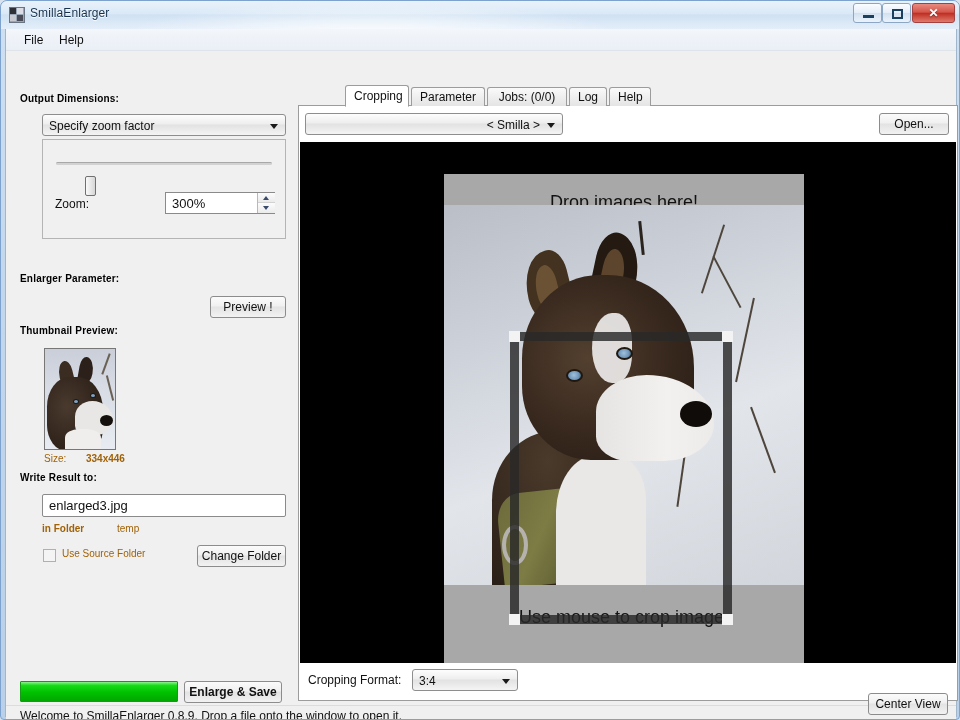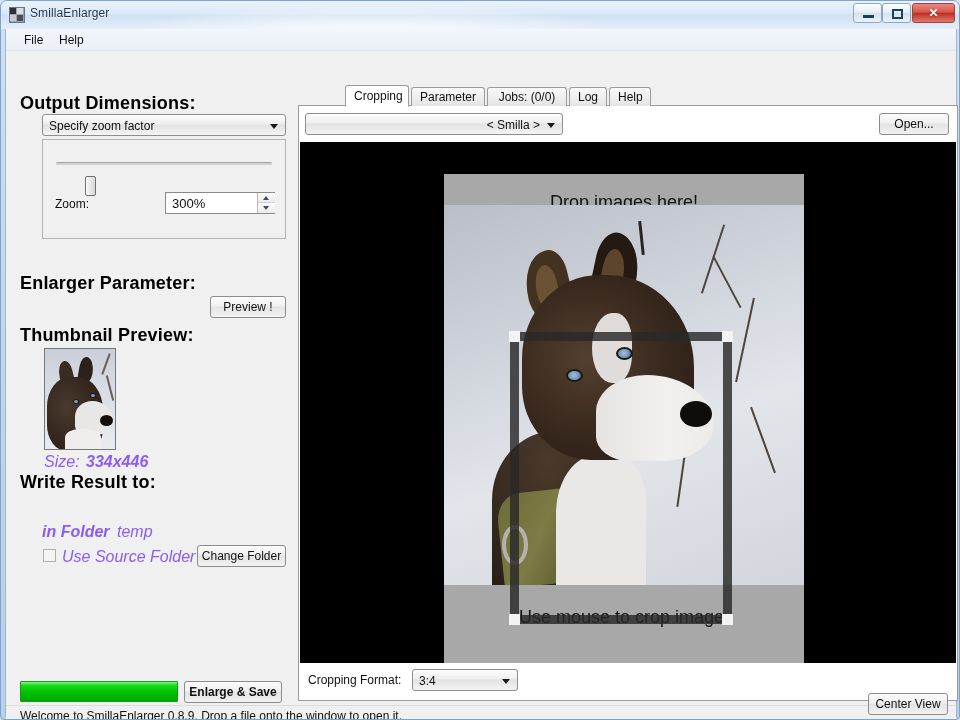--- a/index.html
+++ b/index.html
@@ -85,21 +85,21 @@
     position: absolute; top: 3px; height: 17px; line-height: 17px;
     font-size: 12px; color: #101010; padding: 0 6px; cursor: default;
   }
   #menu-file { left: 12px; }
   #menu-help { left: 47px; }
 
   
   #left-panel { position: absolute; left: 0; top: 22px; width: 286px; height: 625px; }
 
   .section-head {
-    position: absolute; font-size: 18px; font-weight: bold; color: #000;
+    position: absolute; font-size: 10px; font-weight: bold; color: #000;
     letter-spacing: 0.2px; white-space: nowrap;
   }
 
   .combo {
     position: absolute; height: 22px;
     border: 1px solid #8e8e8e;
     border-radius: 3px;
     background: linear-gradient(to bottom, #fdfdfd 0%, #eeeeee 45%, #e2e2e2 50%, #f4f4f4 100%);
     font-size: 12px; color: #111;
     cursor: default;
@@ -177,21 +177,21 @@
   #thumb-img .ear1 { position:absolute; left: 14px; top: 12px; width: 14px; height: 26px; background:#3a2c21; border-radius: 60% 40% 10% 40%; transform: rotate(-14deg); }
   #thumb-img .ear2 { position:absolute; left: 34px; top: 8px; width: 14px; height: 26px; background:#2b201a; border-radius: 40% 60% 40% 10%; transform: rotate(10deg); }
   #thumb-img .snout { position:absolute; left: 30px; top: 52px; width: 38px; height: 34px; background:#e9e7e5; border-radius: 50% 60% 50% 30%; }
   #thumb-img .nose { position:absolute; left: 55px; top: 66px; width: 13px; height: 11px; background:#140f0c; border-radius: 50%; }
   #thumb-img .eye { position:absolute; width: 6px; height: 5px; background:#7fa2c4; border-radius: 50%; border: 1px solid #1b1712; }
   #thumb-img .eye.l { left: 28px; top: 50px; }
   #thumb-img .eye.r { left: 45px; top: 44px; }
   #thumb-img .chest { position:absolute; left: 20px; top: 80px; width: 36px; height: 22px; background:#efeeec; border-radius: 40% 40% 10% 10%; }
   #thumb-img .twig { position:absolute; background:#6a6054; }
 
-  .statlabel { position: absolute; font-size: 16px; color: #8b5cf6; white-space: nowrap; font-style: italic; }
+  .statlabel { position: absolute; font-size: 10px; color: #a16207; white-space: nowrap; }
   .statbold { font-weight: bold; }
 
   #filename-input {
     position: absolute; left: 36px; top: 443px; width: 244px; height: 23px;
     border: 1px solid #8a8a8a; background: #fff; border-radius: 2px;
   }
   #filename-text { position: absolute; left: 6px; top: 3px; font-size: 13px; color: #111; line-height: 16px; }
 
   #chk-source {
     position: absolute; left: 37px; top: 498px; width: 13px; height: 13px;
@@ -422,20 +422,23 @@
         <div class="eye l"></div>
         <div class="eye r"></div>
         <div class="chest"></div>
       </div>
 
       <div class="statlabel" style="left:38px; top:402px;">Size:</div>
       <div class="statlabel statbold" style="left:80px; top:402px;">334x446</div>
 
       <div class="section-head" style="left:14px; top:421px;">Write Result to:</div>
 
+      <div id="filename-input">
+        <div id="filename-text">enlarged3.jpg</div>
+      </div>
 
       <div class="statlabel statbold" style="left:36px; top:472px;">in Folder</div>
       <div class="statlabel" style="left:111px; top:472px;">temp</div>
 
       <div id="chk-source"></div>
       <div class="statlabel" style="left:56px; top:497px;">Use Source Folder</div>
 
       <div class="pushbtn" style="left:191px; top:494px; width:89px;">Change Folder</div>
     </div>
 

